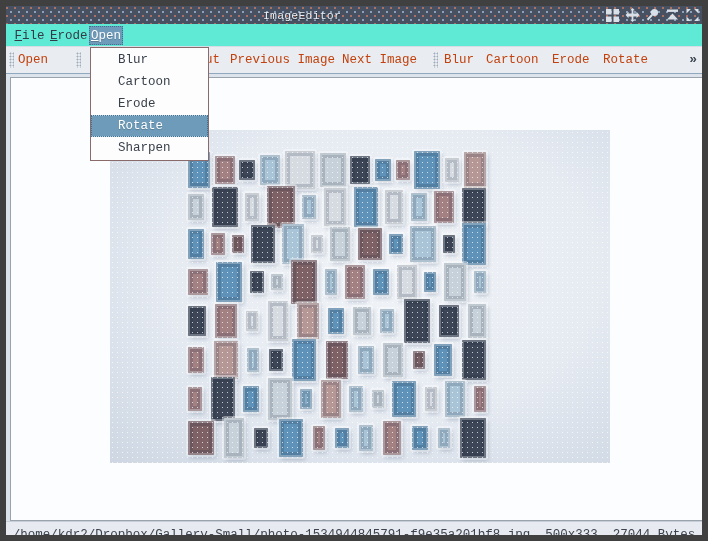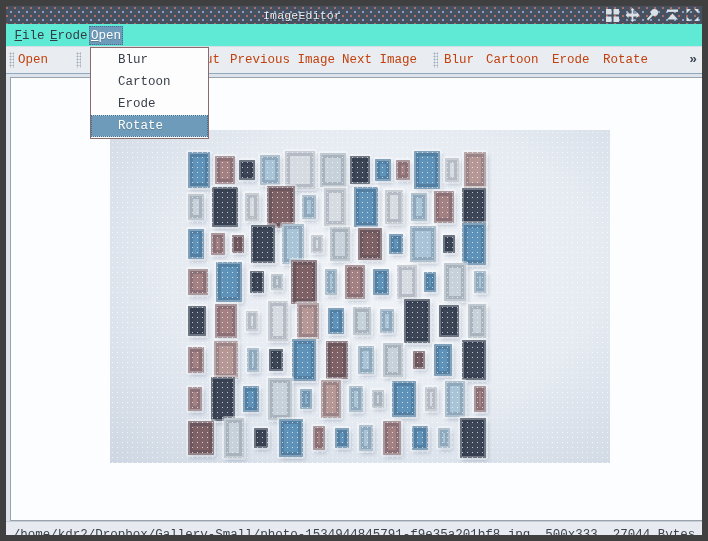--- a/index.html
+++ b/index.html
@@ -314,20 +314,21 @@
           <div class="pframe" style="width: 26px; height: 40px; background: rgb(60, 70, 86);"></div>
         </div>
       </div>
   </div>
 
   <div class="dropdown">
     <div class="dropdown-item">Blur</div>
     <div class="dropdown-item">Cartoon</div>
     <div class="dropdown-item">Erode</div>
     <div class="dropdown-item highlighted">Rotate</div>
+    <div class="dropdown-item">Sharpen</div>
   </div>
 
   <div class="statusbar">
     <span class="status-text">/home/kdr2/Dropbox/Gallery-Small/photo-1534944845791-f9e35a201bf8.jpg, 500x333, 27044 Bytes</span>
     <span class="resize-grip"></span>
   </div>
 
 </div>
 
 </body></html>

